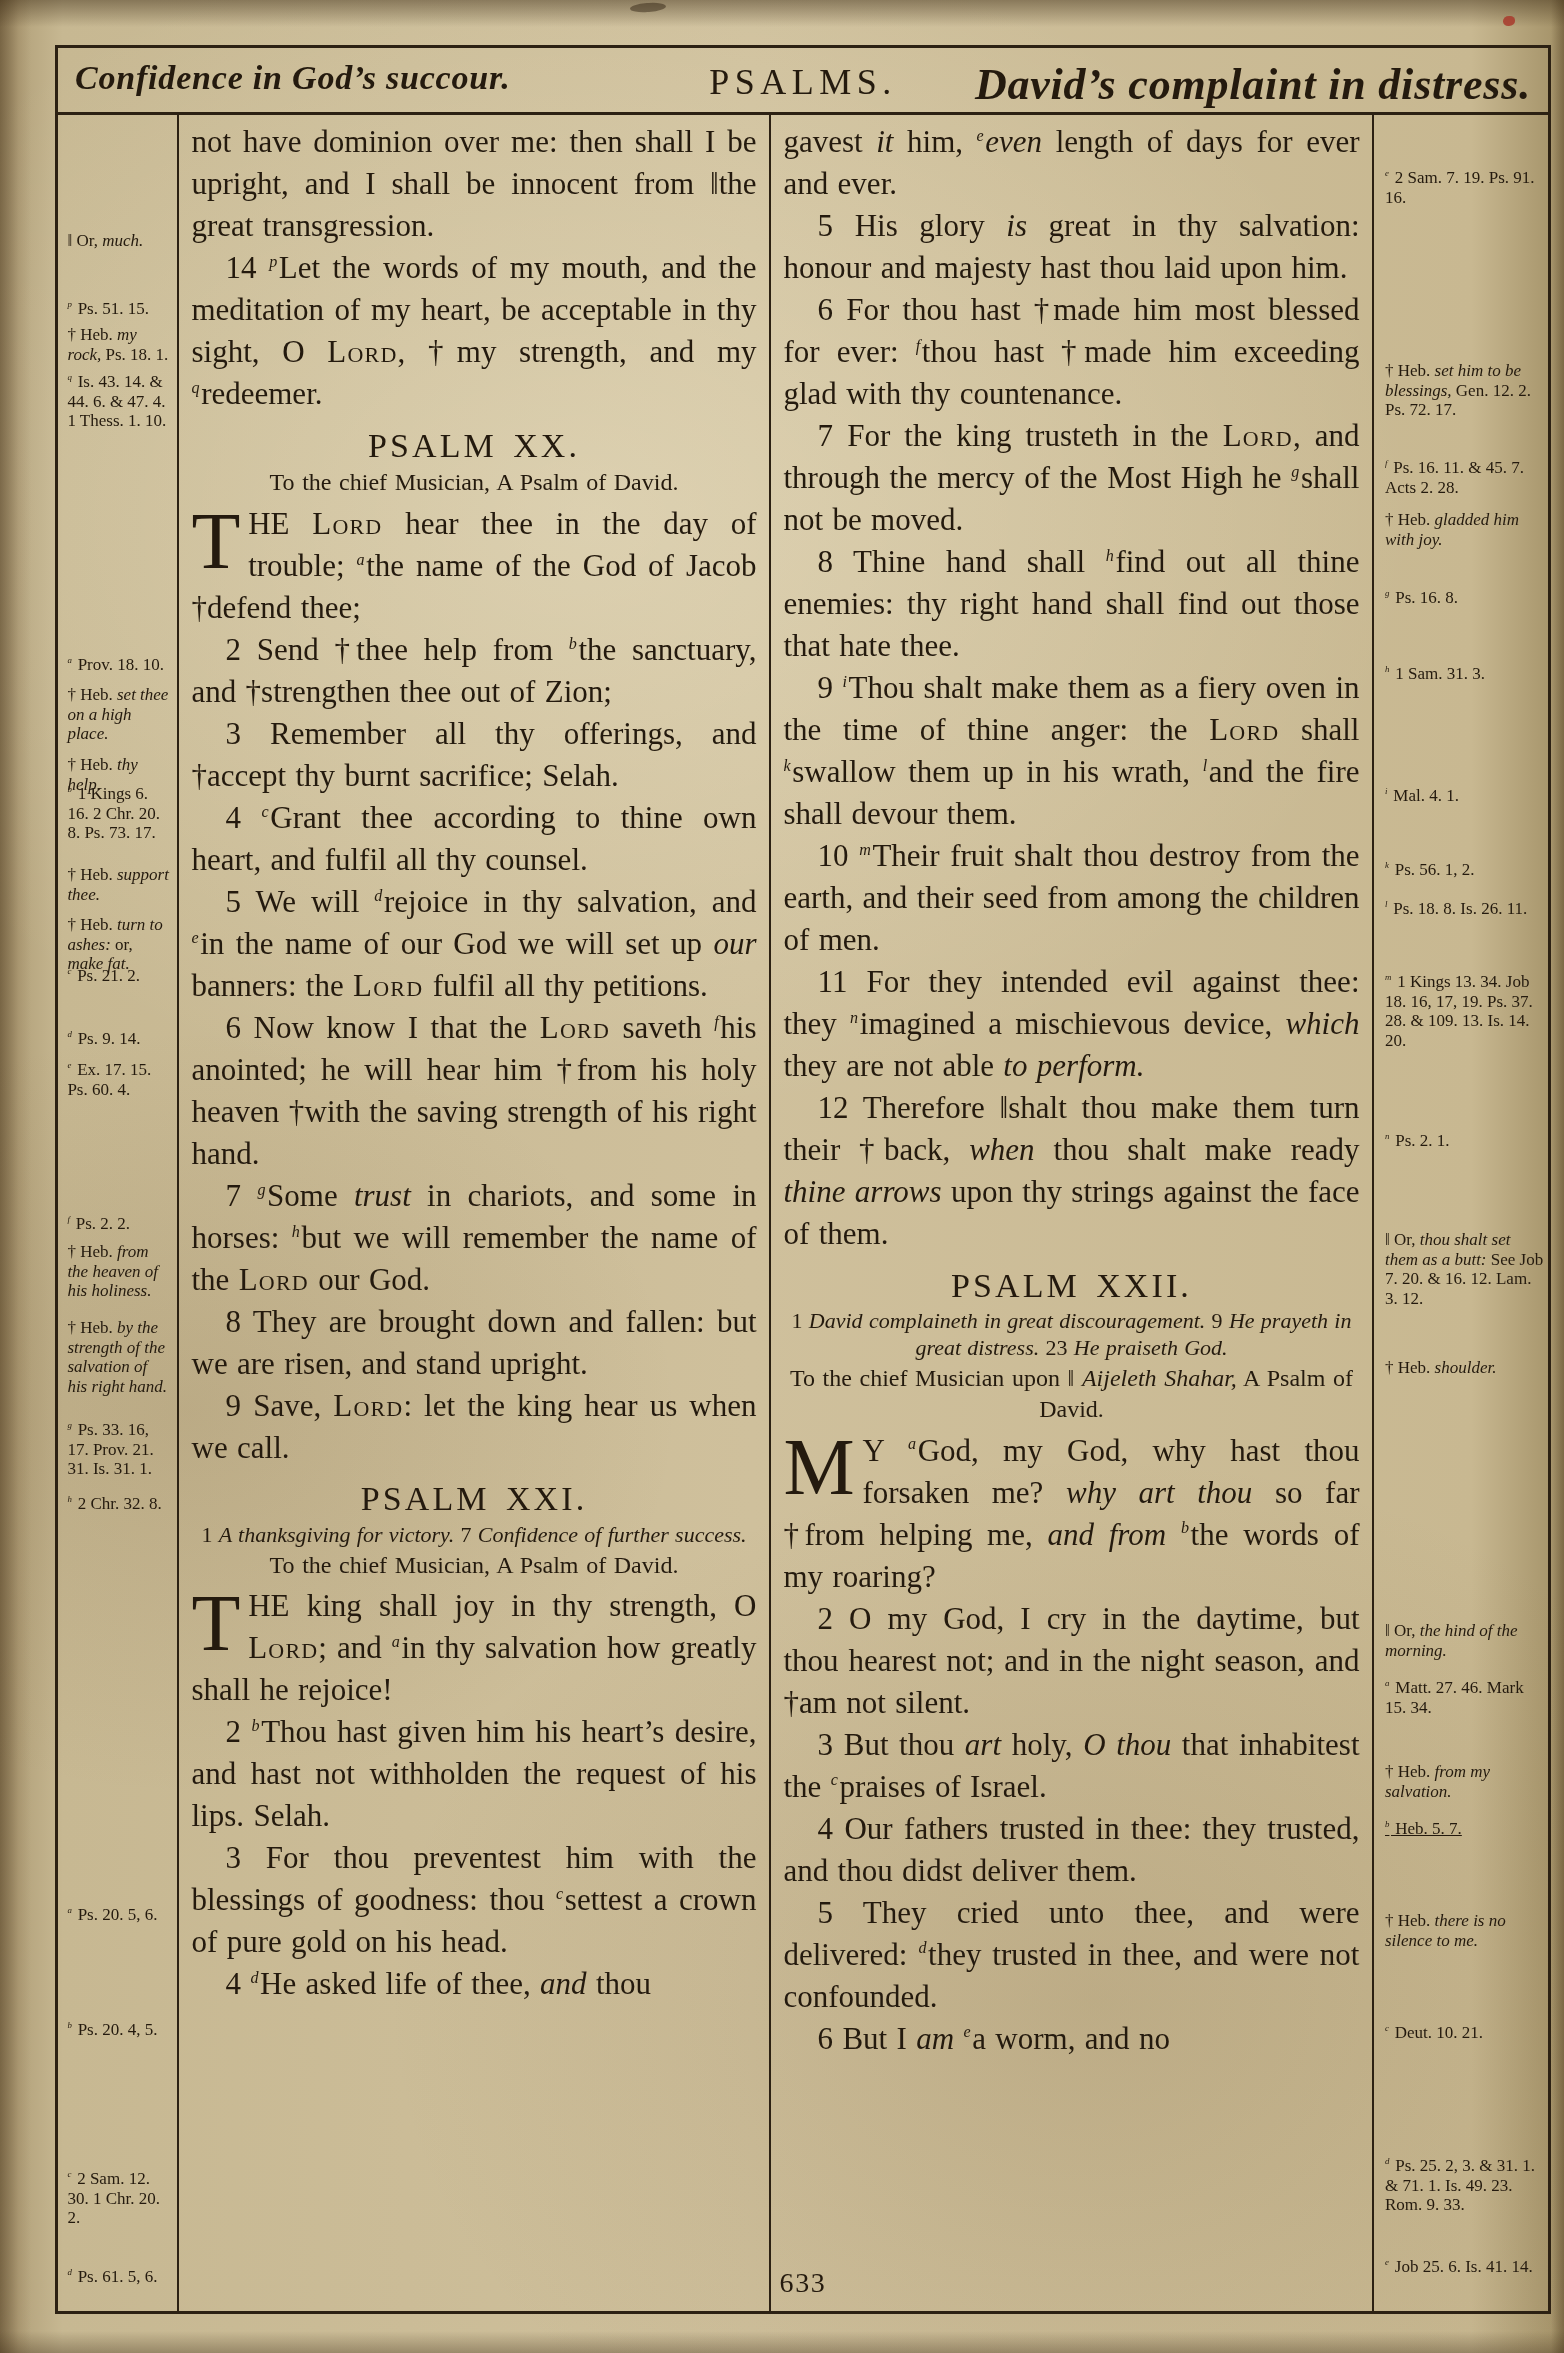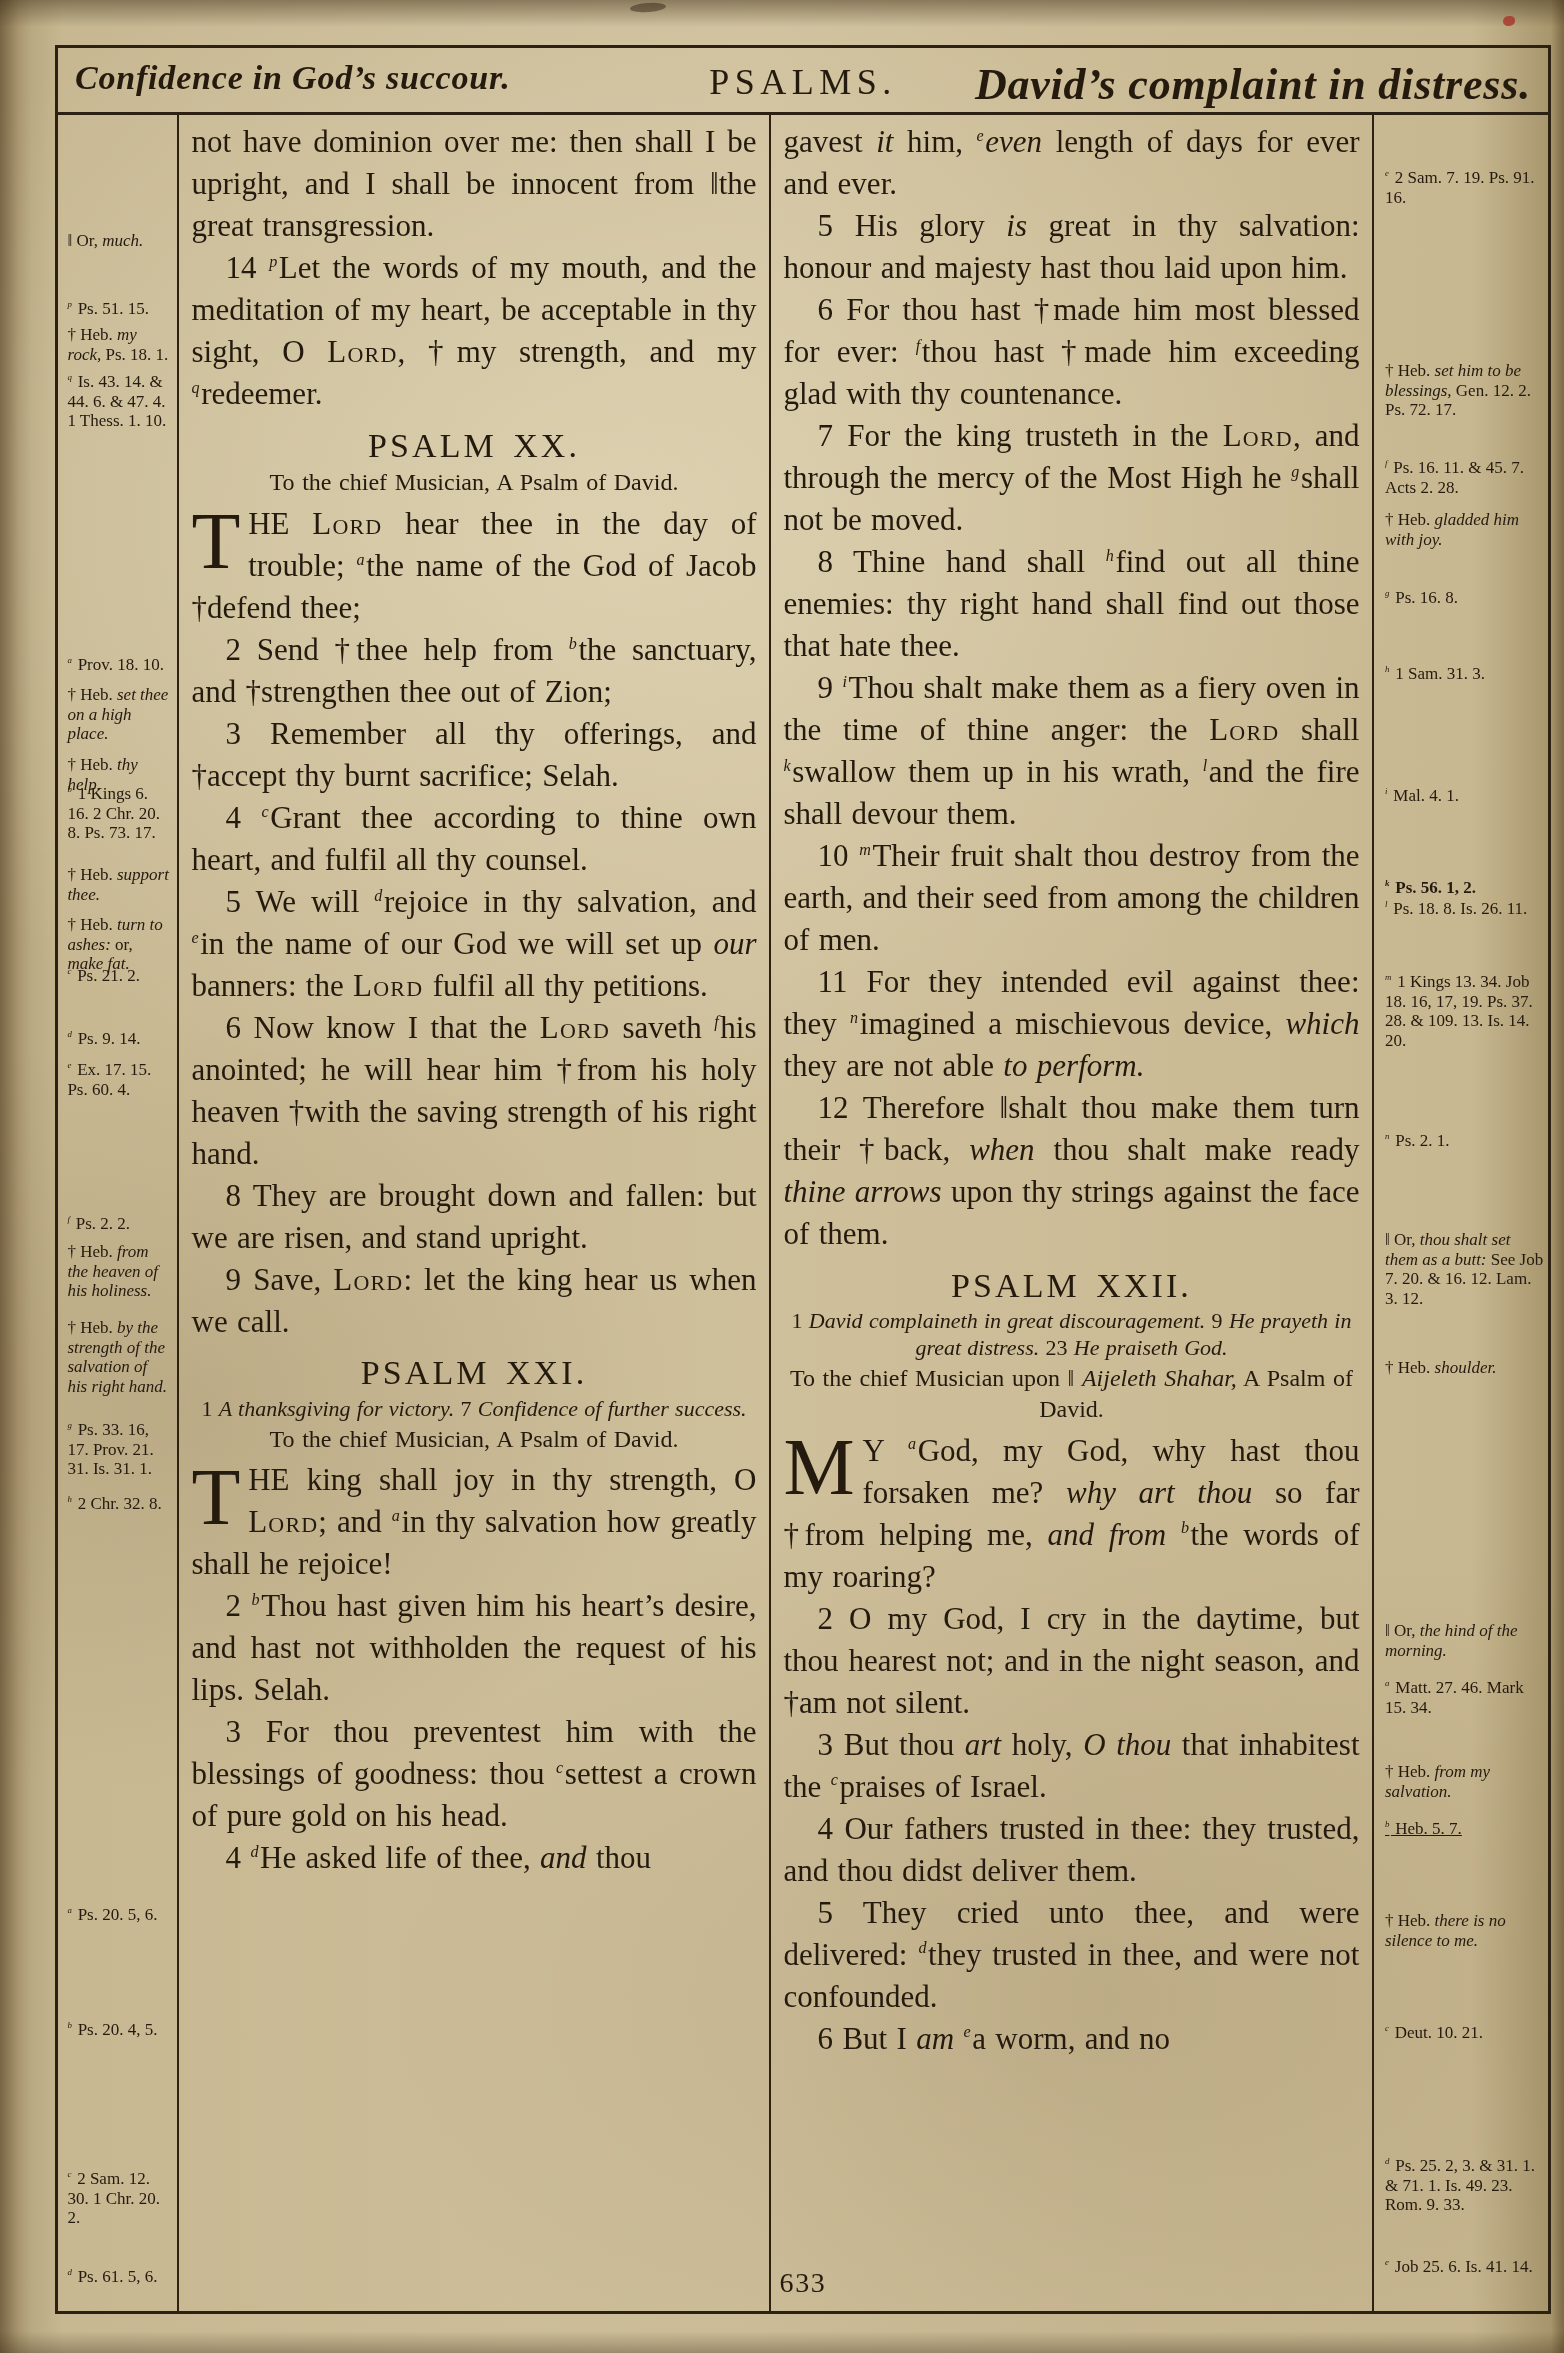--- a/index.html
+++ b/index.html
@@ -114,20 +114,21 @@
           <div class="para body noindent">not have dominion over me: then shall I be upright, and I shall be innocent from ‖the great transgression.</div>
           <div class="para body">14 <sup class="ref">p</sup>Let the words of my mouth, and the meditation of my heart, be acceptable in thy sight, O <span class="sc">Lord</span>, †my strength, and my <sup class="ref">q</sup>redeemer.</div>
           <div class="para psalm-title">PSALM XX.</div>
           <div class="para inscription">To the chief Musician, A Psalm of David.</div>
           <div class="para dropcap"><span class="initial">T</span>HE <span class="sc">Lord</span> hear thee in the day of trouble; <sup class="ref">a</sup>the name of the God of Jacob †defend thee;</div>
           <div class="para body">2 Send †thee help from <sup class="ref">b</sup>the sanctuary, and †strengthen thee out of Zion;</div>
           <div class="para body">3 Remember all thy offerings, and †accept thy burnt sacrifice; Selah.</div>
           <div class="para body">4 <sup class="ref">c</sup>Grant thee according to thine own heart, and fulfil all thy counsel.</div>
           <div class="para body">5 We will <sup class="ref">d</sup>rejoice in thy salvation, and <sup class="ref">e</sup>in the name of our God we will set up <i>our</i> banners: the <span class="sc">Lord</span> fulfil all thy petitions.</div>
           <div class="para body">6 Now know I that the <span class="sc">Lord</span> saveth <sup class="ref">f</sup>his anointed; he will hear him †from his holy heaven †with the saving strength of his right hand.</div>
+          <div class="para body">7 <sup class="ref">g</sup>Some <i>trust</i> in chariots, and some in horses: <sup class="ref">h</sup>but we will remember the name of the <span class="sc">Lord</span> our God.</div>
           <div class="para body">8 They are brought down and fallen: but we are risen, and stand upright.</div>
           <div class="para body">9 Save, <span class="sc">Lord</span>: let the king hear us when we call.</div>
           <div class="para psalm-title">PSALM XXI.</div>
           <div class="para argument">1 <i>A thanksgiving for victory.</i> 7 <i>Confidence of further success.</i></div>
           <div class="para inscription">To the chief Musician, A Psalm of David.</div>
           <div class="para dropcap"><span class="initial">T</span>HE king shall joy in thy strength, O <span class="sc">Lord</span>; and <sup class="ref">a</sup>in thy salvation how greatly shall he rejoice!</div>
           <div class="para body">2 <sup class="ref">b</sup>Thou hast given him his heart’s desire, and hast not withholden the request of his lips. Selah.</div>
           <div class="para body">3 For thou preventest him with the blessings of goodness: thou <sup class="ref">c</sup>settest a crown of pure gold on his head.</div>
           <div class="para body">4 <sup class="ref">d</sup>He asked life of thee, <i>and</i> thou</div>
         </div>
@@ -152,21 +153,21 @@
           <div class="para body">6 But I <i>am</i> <sup class="ref">e</sup>a worm, and no</div>
         </div>
       <div class="notes-col notes-right" id="notes-right">
           <div class="note" style="top: 53px;"><sup class="ref">e</sup> 2 Sam. 7. 19. Ps. 91. 16.</div>
           <div class="note" style="top: 246px;">† Heb. <i>set him to be blessings,</i> Gen. 12. 2. Ps. 72. 17.</div>
           <div class="note" style="top: 343px;"><sup class="ref">f</sup> Ps. 16. 11. &amp; 45. 7. Acts 2. 28.</div>
           <div class="note" style="top: 395px;">† Heb. <i>gladded him with joy.</i></div>
           <div class="note" style="top: 473px;"><sup class="ref">g</sup> Ps. 16. 8.</div>
           <div class="note" style="top: 549px;"><sup class="ref">h</sup> 1 Sam. 31. 3.</div>
           <div class="note" style="top: 671px;"><sup class="ref">i</sup> Mal. 4. 1.</div>
-          <div class="note" style="top: 763px; font-weight: bold;"><sup class="ref">k</sup> Ps. 56. 1, 2.</div>
+          <div class="note" style="top: 745px;"><sup class="ref">k</sup> Ps. 56. 1, 2.</div>
           <div class="note" style="top: 784px;"><sup class="ref">l</sup> Ps. 18. 8. Is. 26. 11.</div>
           <div class="note" style="top: 857px;"><sup class="ref">m</sup> 1 Kings 13. 34. Job 18. 16, 17, 19. Ps. 37. 28. &amp; 109. 13. Is. 14. 20.</div>
           <div class="note" style="top: 1016px;"><sup class="ref">n</sup> Ps. 2. 1.</div>
           <div class="note" style="top: 1115px;">‖ Or, <i>thou shalt set them as a butt:</i> See Job 7. 20. &amp; 16. 12. Lam. 3. 12.</div>
           <div class="note" style="top: 1243px;">† Heb. <i>shoulder.</i></div>
           <div class="note" style="top: 1506px;">‖ Or, <i>the hind of the morning.</i></div>
           <div class="note" style="top: 1563px;"><sup class="ref">a</sup> Matt. 27. 46. Mark 15. 34.</div>
           <div class="note" style="top: 1647px;">† Heb. <i>from my salvation.</i></div>
           <div class="note" style="top: 1704px; text-decoration: underline;"><sup class="ref">b</sup> Heb. 5. 7.</div>
           <div class="note" style="top: 1796px;">† Heb. <i>there is no silence to me.</i></div>

